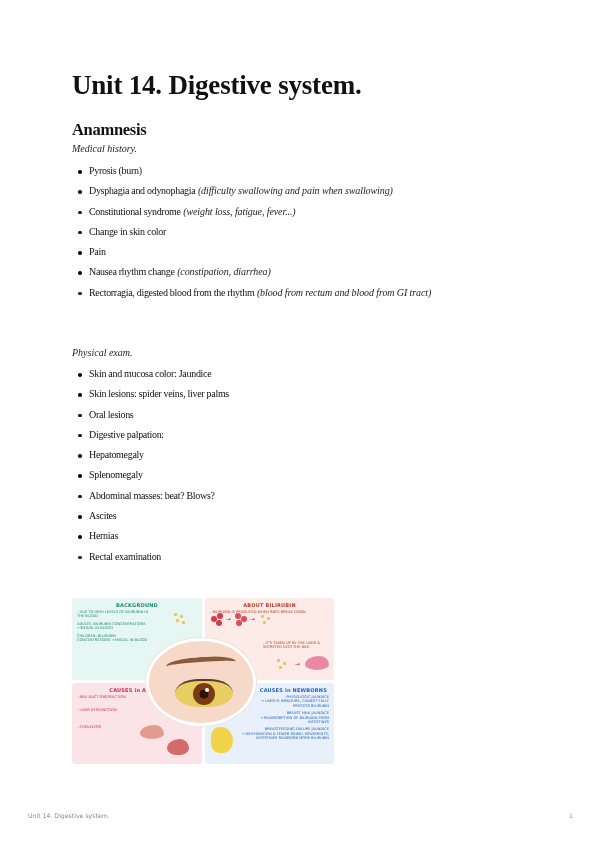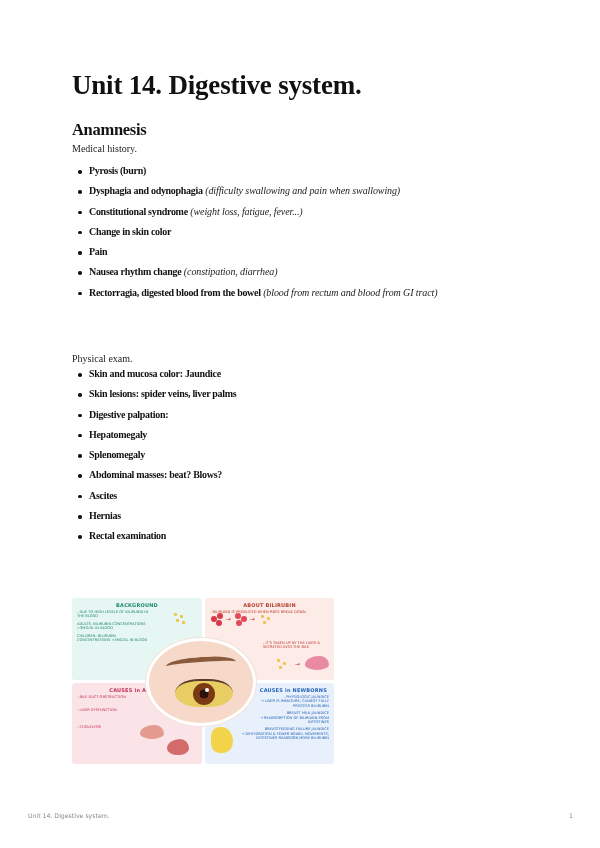--- a/index.html
+++ b/index.html
@@ -11,32 +11,32 @@
       font-family: "Liberation Serif", serif; font-weight: bold;
       font-size: 27px; letter-spacing: -0.2px; color: #111;
       white-space: nowrap;
     }
     .section-title {
       position: absolute; left: 72px; top: 120px;
       font-weight: bold; font-size: 16.5px; color: #111; letter-spacing: -0.3px;
     }
     .subhead {
       position: absolute; left: 72px;
-      font-size: 10px; color: #222;
+      font-style: italic; font-size: 10px; color: #222;
     }
     ul.bullets { position: absolute; left: 78px; list-style: none; }
     ul.bullets li {
       position: relative; padding-left: 11px; height: 20.3px;
       font-size: 10px; line-height: 14px; white-space: nowrap;
     }
     ul.bullets li::before {
       content: ""; position: absolute; left: 0; top: 6px;
       width: 3.5px; height: 3.5px; border-radius: 50%; background: #111;
     }
-    ul.bullets li .b { font-weight: bold; letter-spacing: -0.3px; }
+    ul.bullets li .b { font-weight: normal; letter-spacing: -0.3px; }
     ul.bullets li .i { font-style: italic; color: #222; letter-spacing: -0.1px; }
 
     
     .infographic {
       position: absolute; left: 72px; top: 598px; width: 262px; height: 166px;
       background: #fff; overflow: hidden;
     }
     .panel { position: absolute; border-radius: 3px; padding: 4px 5px; }
     .panel .ph { font-family: "DejaVu Sans", sans-serif; font-weight: bold; font-size: 5px; text-align: center; letter-spacing: 0.2px; margin-bottom: 2px; }
     .panel .pl { font-family: "DejaVu Sans", sans-serif; font-size: 3.6px; line-height: 4.4px; margin-bottom: 3px; text-transform: uppercase; }
@@ -99,28 +99,29 @@
 
 <p class="subhead" style="top:143px;">Medical history.</p>
 
 <ul class="bullets" style="top:164px;">
   <li><span class="b">Pyrosis (burn)</span></li>
   <li><span class="b">Dysphagia and odynophagia</span> <span class="i">(difficulty swallowing and pain when swallowing)</span></li>
   <li><span class="b">Constitutional syndrome</span> <span class="i">(weight loss, fatigue, fever...)</span></li>
   <li><span class="b">Change in skin color</span></li>
   <li><span class="b">Pain</span></li>
   <li><span class="b">Nausea rhythm change</span> <span class="i">(constipation, diarrhea)</span></li>
-  <li><span class="b">Rectorragia, digested blood from the bowel</span> <span class="i">(blood from rectum and blood from GI tract)</span></li>
+  <li><span class="b">Rectorragia, digested blood from the rhythm</span> <span class="i">(blood from rectum and blood from GI tract)</span></li>
 </ul>
 
-<p class="subhead" style="top:347px;margin-top:6px;">Physical exam.</p>
+<p class="subhead" style="top:347px;">Physical exam.</p>
 
 <ul class="bullets" style="top:367px;">
   <li><span class="b">Skin and mucosa color: Jaundice</span></li>
   <li><span class="b">Skin lesions: spider veins, liver palms</span></li>
+  <li><span class="b">Oral lesions</span></li>
   <li><span class="b">Digestive palpation:</span></li>
   <li><span class="b">Hepatomegaly</span></li>
   <li><span class="b">Splenomegaly</span></li>
   <li><span class="b">Abdominal masses: beat? Blows?</span></li>
   <li><span class="b">Ascites</span></li>
   <li><span class="b">Hernias</span></li>
   <li><span class="b">Rectal examination</span></li>
 </ul>
 
 <div class="infographic">

